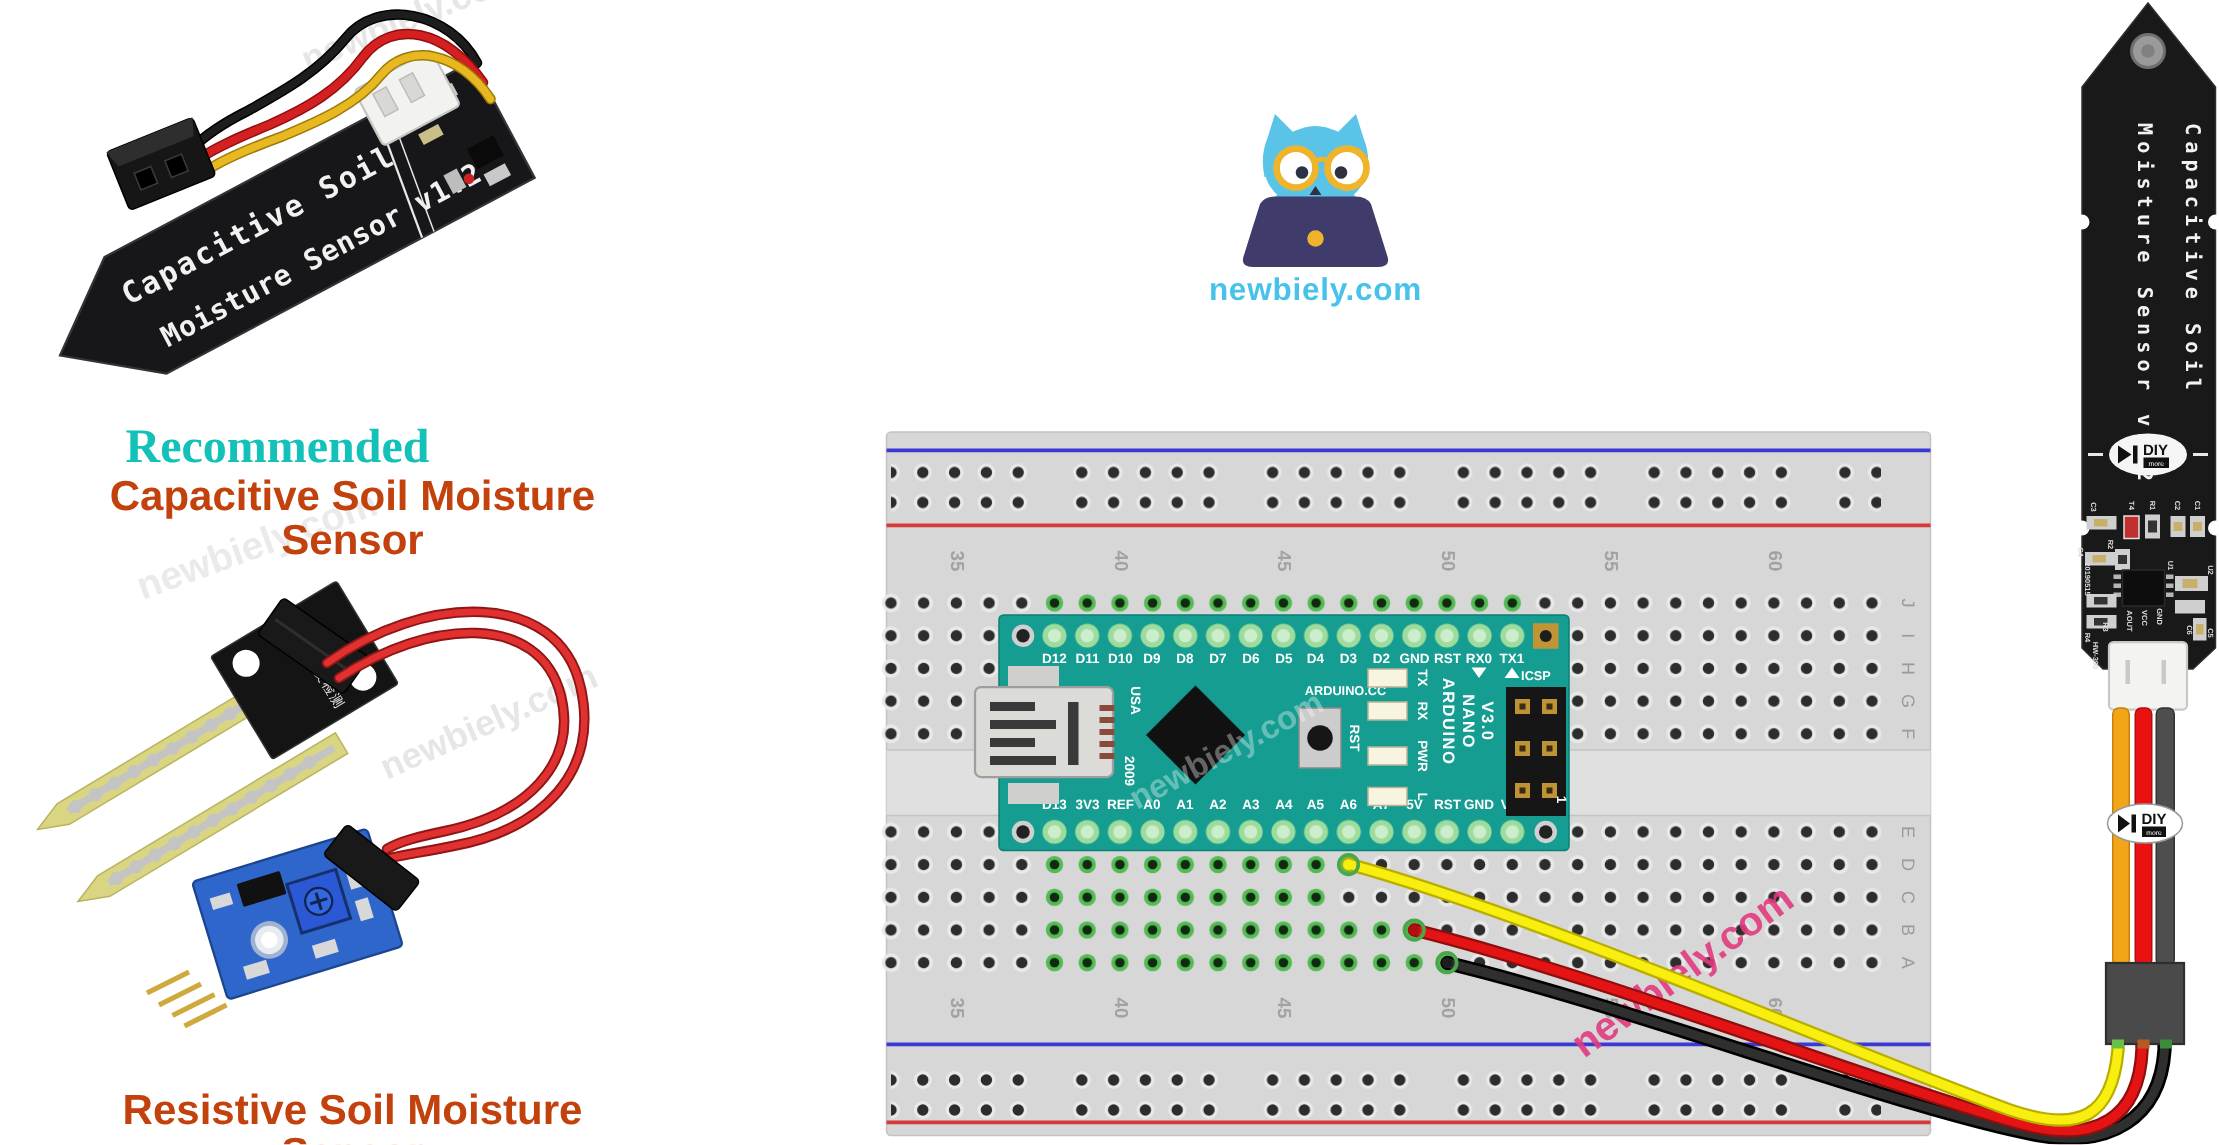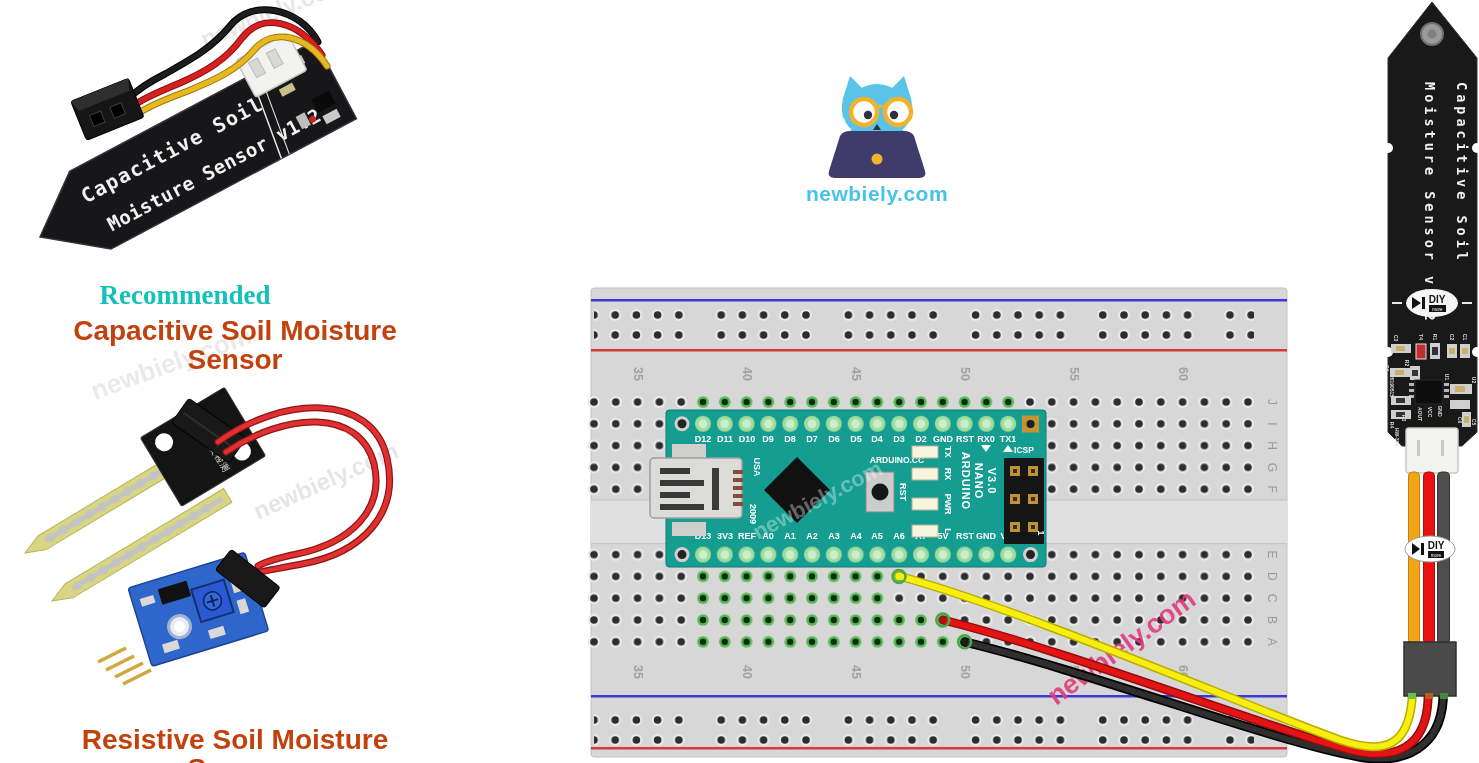--- a/index.html
+++ b/index.html
@@ -1,20 +1,20 @@
 <!DOCTYPE html>
 <html><head>
 <meta charset="utf-8">
 <style>
   html,body{margin:0;padding:0;background:#fff;}
   #stage{position:relative;width:1479px;height:763px;background:#fff;overflow:hidden;
          font-family:"Liberation Sans",sans-serif;}
   #scene{position:absolute;left:0;top:0;}
   .cap{position:absolute;text-align:center;line-height:1.05;}
-  .cap-title{font-family:"Liberation Serif",serif;font-weight:bold;font-size:27px;color:#13c1b9;}
+  .cap-title{font-family:"Liberation Serif",serif;font-weight:bold;font-size:32px;color:#13c1b9;}
   .cap-sub{font-family:"Liberation Sans",sans-serif;font-weight:bold;font-size:28px;color:#c2410c;}
   .logo-text{position:absolute;text-align:center;font-weight:bold;font-size:21px;
              letter-spacing:.5px;color:#47c2ea;}
   
   text{font-family:"Liberation Sans",sans-serif;}
   .t-pin{font-size:9px;font-weight:bold;fill:#ffffff;text-anchor:middle;}
   .t-nano-sm{font-size:8.5px;font-weight:bold;fill:#ffffff;text-anchor:middle;}
   .t-nano-rot{font-size:9px;font-weight:bold;fill:#ffffff;text-anchor:middle;}
   .t-brand{font-size:11px;font-weight:bold;fill:#ffffff;text-anchor:middle;letter-spacing:1px;}
   .t-bb-num{font-size:12.5px;fill:#a2a2a2;text-anchor:middle;font-weight:bold;}

